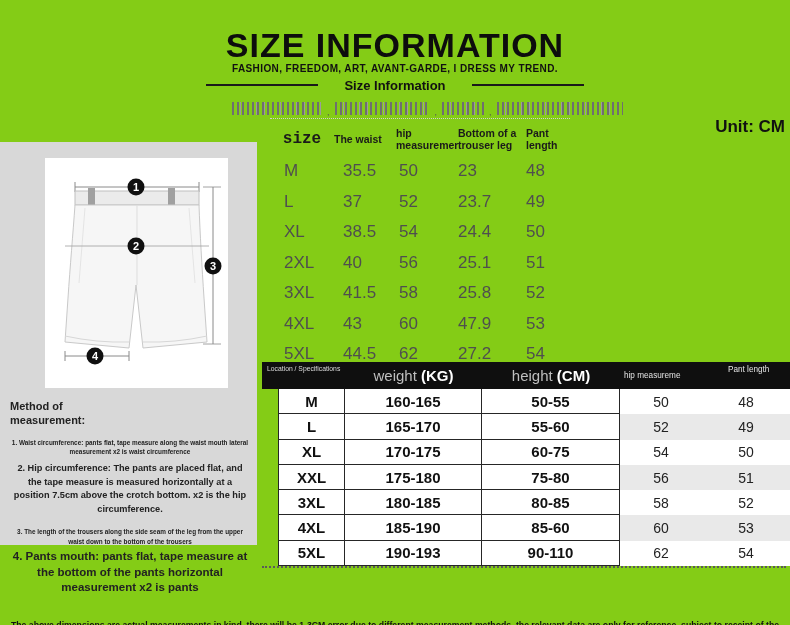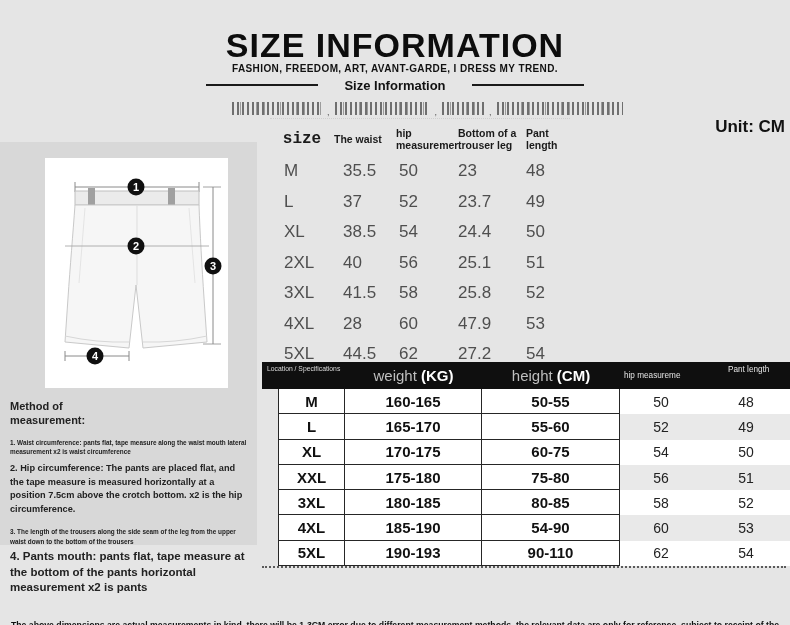--- a/index.html
+++ b/index.html
@@ -1,18 +1,18 @@
 <!DOCTYPE html>
 <html><head>
 <meta charset="utf-8">
 <style>
   * { margin:0; padding:0; box-sizing:border-box; }
   html,body { background:#fff; }
   .page {
-    position:relative; width:790px; height:625px; background:#e5e5e5;
+    position:relative; width:790px; height:625px; background:#84cc16;
     font-family:"Liberation Sans", sans-serif; color:#1a1a1a; overflow:hidden;
   }
 
   
   .title { position:absolute; top:26px; left:0; right:0; text-align:center;
     font-size:34px; font-weight:800; letter-spacing:1px; color:#0d0d0d; }
   .subtitle { position:absolute; top:63px; left:0; right:0; text-align:center;
     font-size:10px; font-weight:700; letter-spacing:.4px; color:#111; }
   .divider { position:absolute; top:77px; left:0; right:0; height:16px;
     display:flex; align-items:center; justify-content:center; gap:26px; }
@@ -51,21 +51,21 @@
   .st-c.c3 { padding-left:0; }
   .st-c.c4 { padding-left:0; }
 
   
   .left-panel { position:absolute; top:142px; left:0; width:257px; height:403px;
     background:#d8d8d8; }
   .figure-box { position:absolute; top:16px; left:45px; width:183px; height:230px;
     background:#ffffff; }
   .method { position:absolute; top:258px; left:10px; width:240px; }
   .method-title { font-size:11px; font-weight:700; color:#222; width:95px; line-height:1.25; }
-  .m-item { color:#222; }
+  .m-item { color:#222;text-align:center; }
   .m-small { font-size:6.4px; font-weight:700; line-height:1.5; margin-top:10px; }
   .m-mid { font-size:9.2px; font-weight:600; line-height:1.5; margin-top:5px; }
   .m-big { font-size:11.5px; font-weight:600; line-height:1.35; margin-top:3px; }
 
   
   .spec-table { position:absolute; top:362px; left:262px; width:528px; }
   .spec-header { display:grid; grid-template-columns:83px 137px 138px 82px 88px;
     background:#0f0f0f; color:#fff; height:27px; align-items:center; }
   .sp-h-loc { font-size:6.8px; color:#dcdcdc; padding-left:5px; align-self:flex-start; padding-top:3px; }
   .sp-h-main { text-align:center; font-size:15px; color:#bfbfbf; font-weight:400; }
@@ -152,21 +152,21 @@
     </div>
     <div class="st-row">
       <div class="st-c c0">3XL</div>
       <div class="st-c c1">41.5</div>
       <div class="st-c c2">58</div>
       <div class="st-c c3">25.8</div>
       <div class="st-c c4">52</div>
     </div>
     <div class="st-row">
       <div class="st-c c0">4XL</div>
-      <div class="st-c c1">28</div>
+      <div class="st-c c1">43</div>
       <div class="st-c c2">60</div>
       <div class="st-c c3">47.9</div>
       <div class="st-c c4">53</div>
     </div>
     <div class="st-row">
       <div class="st-c c0">5XL</div>
       <div class="st-c c1">44.5</div>
       <div class="st-c c2">62</div>
       <div class="st-c c3">27.2</div>
       <div class="st-c c4">54</div>
@@ -281,21 +281,21 @@
       <div class="sp-c bordered first">3XL</div>
       <div class="sp-c bordered">180-185</div>
       <div class="sp-c bordered">80-85</div>
       <div class="sp-c stripe">58</div>
       <div class="sp-c stripe">52</div>
     </div>
     <div class="spec-row odd">
       <div class="sp-c spacer"></div>
       <div class="sp-c bordered first">4XL</div>
       <div class="sp-c bordered">185-190</div>
-      <div class="sp-c bordered">54-90</div>
+      <div class="sp-c bordered">85-60</div>
       <div class="sp-c stripe">60</div>
       <div class="sp-c stripe">53</div>
     </div>
     <div class="spec-row">
       <div class="sp-c spacer"></div>
       <div class="sp-c bordered first">5XL</div>
       <div class="sp-c bordered">190-193</div>
       <div class="sp-c bordered">90-110</div>
       <div class="sp-c stripe">62</div>
       <div class="sp-c stripe">54</div>

